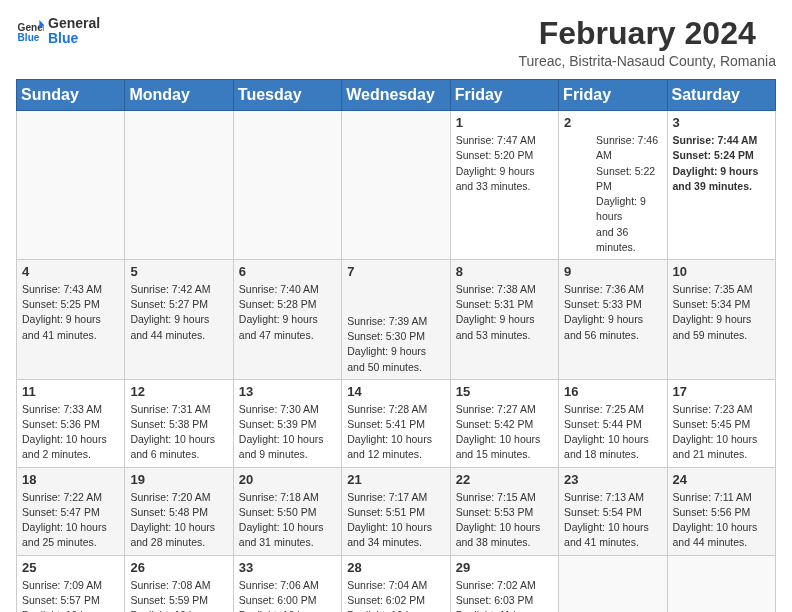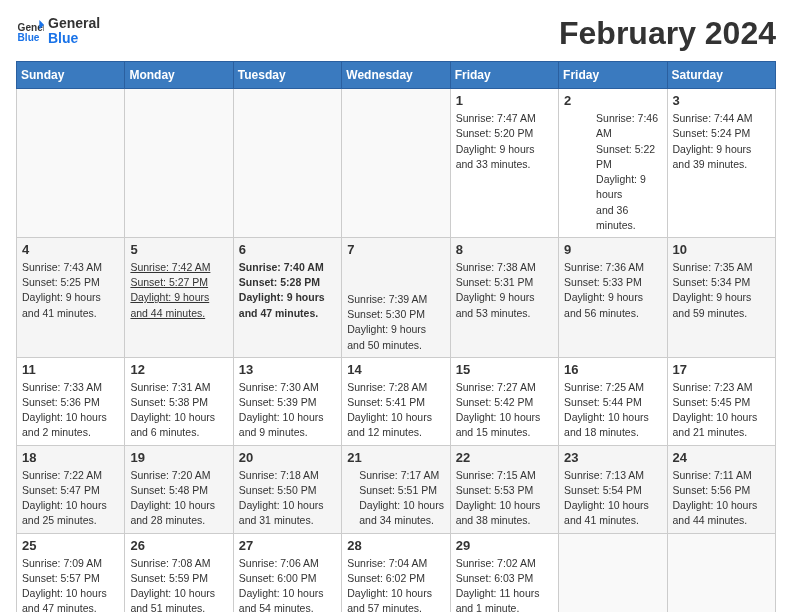--- a/index.html
+++ b/index.html
@@ -43,21 +43,21 @@
     table {
       width: 100%;
       border-collapse: collapse;
       font-size: 11px;
     }
     thead tr th {
       background-color: #3a7abf;
       color: #fff;
       padding: 6px 4px;
       text-align: left;
-      font-size: 12px;
+      font-size: 16px;
       font-weight: bold;
       border: 1px solid #2a5f9f;
     }
     tbody tr td {
       border: 1px solid #ccc;
       vertical-align: top;
       padding: 4px 5px;
       height: 78px;
       background: #fff;
       width: 14.28%;
@@ -90,20 +90,21 @@
       <text x="2" y="31" font-size="13" font-weight="bold" fill="#1a73e8" font-family="Arial">Blue</text>
       <polygon points="30,4 36,10 30,16" fill="#1a73e8"></polygon>
     </svg>
     <div style="display:flex; flex-direction:column; line-height:1.1;">
       <span style="font-size:14px;font-weight:bold;color:#333;">General</span>
       <span style="font-size:14px;font-weight:bold;color:#1a73e8;">Blue</span>
     </div>
   </div>
   <div class="title-block">
     <div class="month-title">February 2024</div>
+    <div class="location-title">Tureac, Bistrita-Nasaud County, Romania</div>
   </div>
 </div>
 
 <table>
   <thead>
     <tr id="header-row">
         <th>Sunday</th>
         <th>Monday</th>
         <th>Tuesday</th>
         <th>Wednesday</th>
@@ -127,44 +128,44 @@
         </td>
         <td>
           <div class="day-number">2</div>
           <div class="day-info" style="white-space: pre-line; margin-left: 32px;">Sunrise: 7:46 AM
 Sunset: 5:22 PM
 Daylight: 9 hours
 and 36 minutes.</div>
         </td>
         <td>
           <div class="day-number">3</div>
-          <div class="day-info" style="white-space: pre-line;">Sunrise: 7:44 AM
+          <div class="day-info" style="white-space: pre-line; font-weight: bold;">Sunrise: 7:44 AM
 Sunset: 5:24 PM
 Daylight: 9 hours
 and 39 minutes.</div>
         </td>
       </tr>
       <tr>
         <td>
           <div class="day-number">4</div>
           <div class="day-info" style="white-space: pre-line;">Sunrise: 7:43 AM
 Sunset: 5:25 PM
 Daylight: 9 hours
 and 41 minutes.</div>
         </td>
         <td>
           <div class="day-number">5</div>
-          <div class="day-info" style="white-space: pre-line; text-decoration: underline;">Sunrise: 7:42 AM
+          <div class="day-info" style="white-space: pre-line;">Sunrise: 7:42 AM
 Sunset: 5:27 PM
 Daylight: 9 hours
 and 44 minutes.</div>
         </td>
         <td>
           <div class="day-number">6</div>
-          <div class="day-info" style="white-space: pre-line; font-weight: bold;">Sunrise: 7:40 AM
+          <div class="day-info" style="white-space: pre-line;">Sunrise: 7:40 AM
 Sunset: 5:28 PM
 Daylight: 9 hours
 and 47 minutes.</div>
         </td>
         <td>
           <div class="day-number">7</div>
           <div class="day-info" style="white-space: pre-line; margin-top: 35px;">Sunrise: 7:39 AM
 Sunset: 5:30 PM
 Daylight: 9 hours
 and 50 minutes.</div>
@@ -259,21 +260,21 @@
         </td>
         <td>
           <div class="day-number">20</div>
           <div class="day-info" style="white-space: pre-line;">Sunrise: 7:18 AM
 Sunset: 5:50 PM
 Daylight: 10 hours
 and 31 minutes.</div>
         </td>
         <td>
           <div class="day-number">21</div>
-          <div class="day-info" style="white-space: pre-line; margin-left: 12px;">Sunrise: 7:17 AM
+          <div class="day-info" style="white-space: pre-line;">Sunrise: 7:17 AM
 Sunset: 5:51 PM
 Daylight: 10 hours
 and 34 minutes.</div>
         </td>
         <td>
           <div class="day-number">22</div>
           <div class="day-info" style="white-space: pre-line;">Sunrise: 7:15 AM
 Sunset: 5:53 PM
 Daylight: 10 hours
 and 38 minutes.</div>
@@ -302,21 +303,21 @@
 and 47 minutes.</div>
         </td>
         <td>
           <div class="day-number">26</div>
           <div class="day-info" style="white-space: pre-line;">Sunrise: 7:08 AM
 Sunset: 5:59 PM
 Daylight: 10 hours
 and 51 minutes.</div>
         </td>
         <td>
-          <div class="day-number">27</div>
+          <div class="day-number">33</div>
           <div class="day-info" style="white-space: pre-line;">Sunrise: 7:06 AM
 Sunset: 6:00 PM
 Daylight: 10 hours
 and 54 minutes.</div>
         </td>
         <td>
           <div class="day-number">28</div>
           <div class="day-info" style="white-space: pre-line;">Sunrise: 7:04 AM
 Sunset: 6:02 PM
 Daylight: 10 hours

